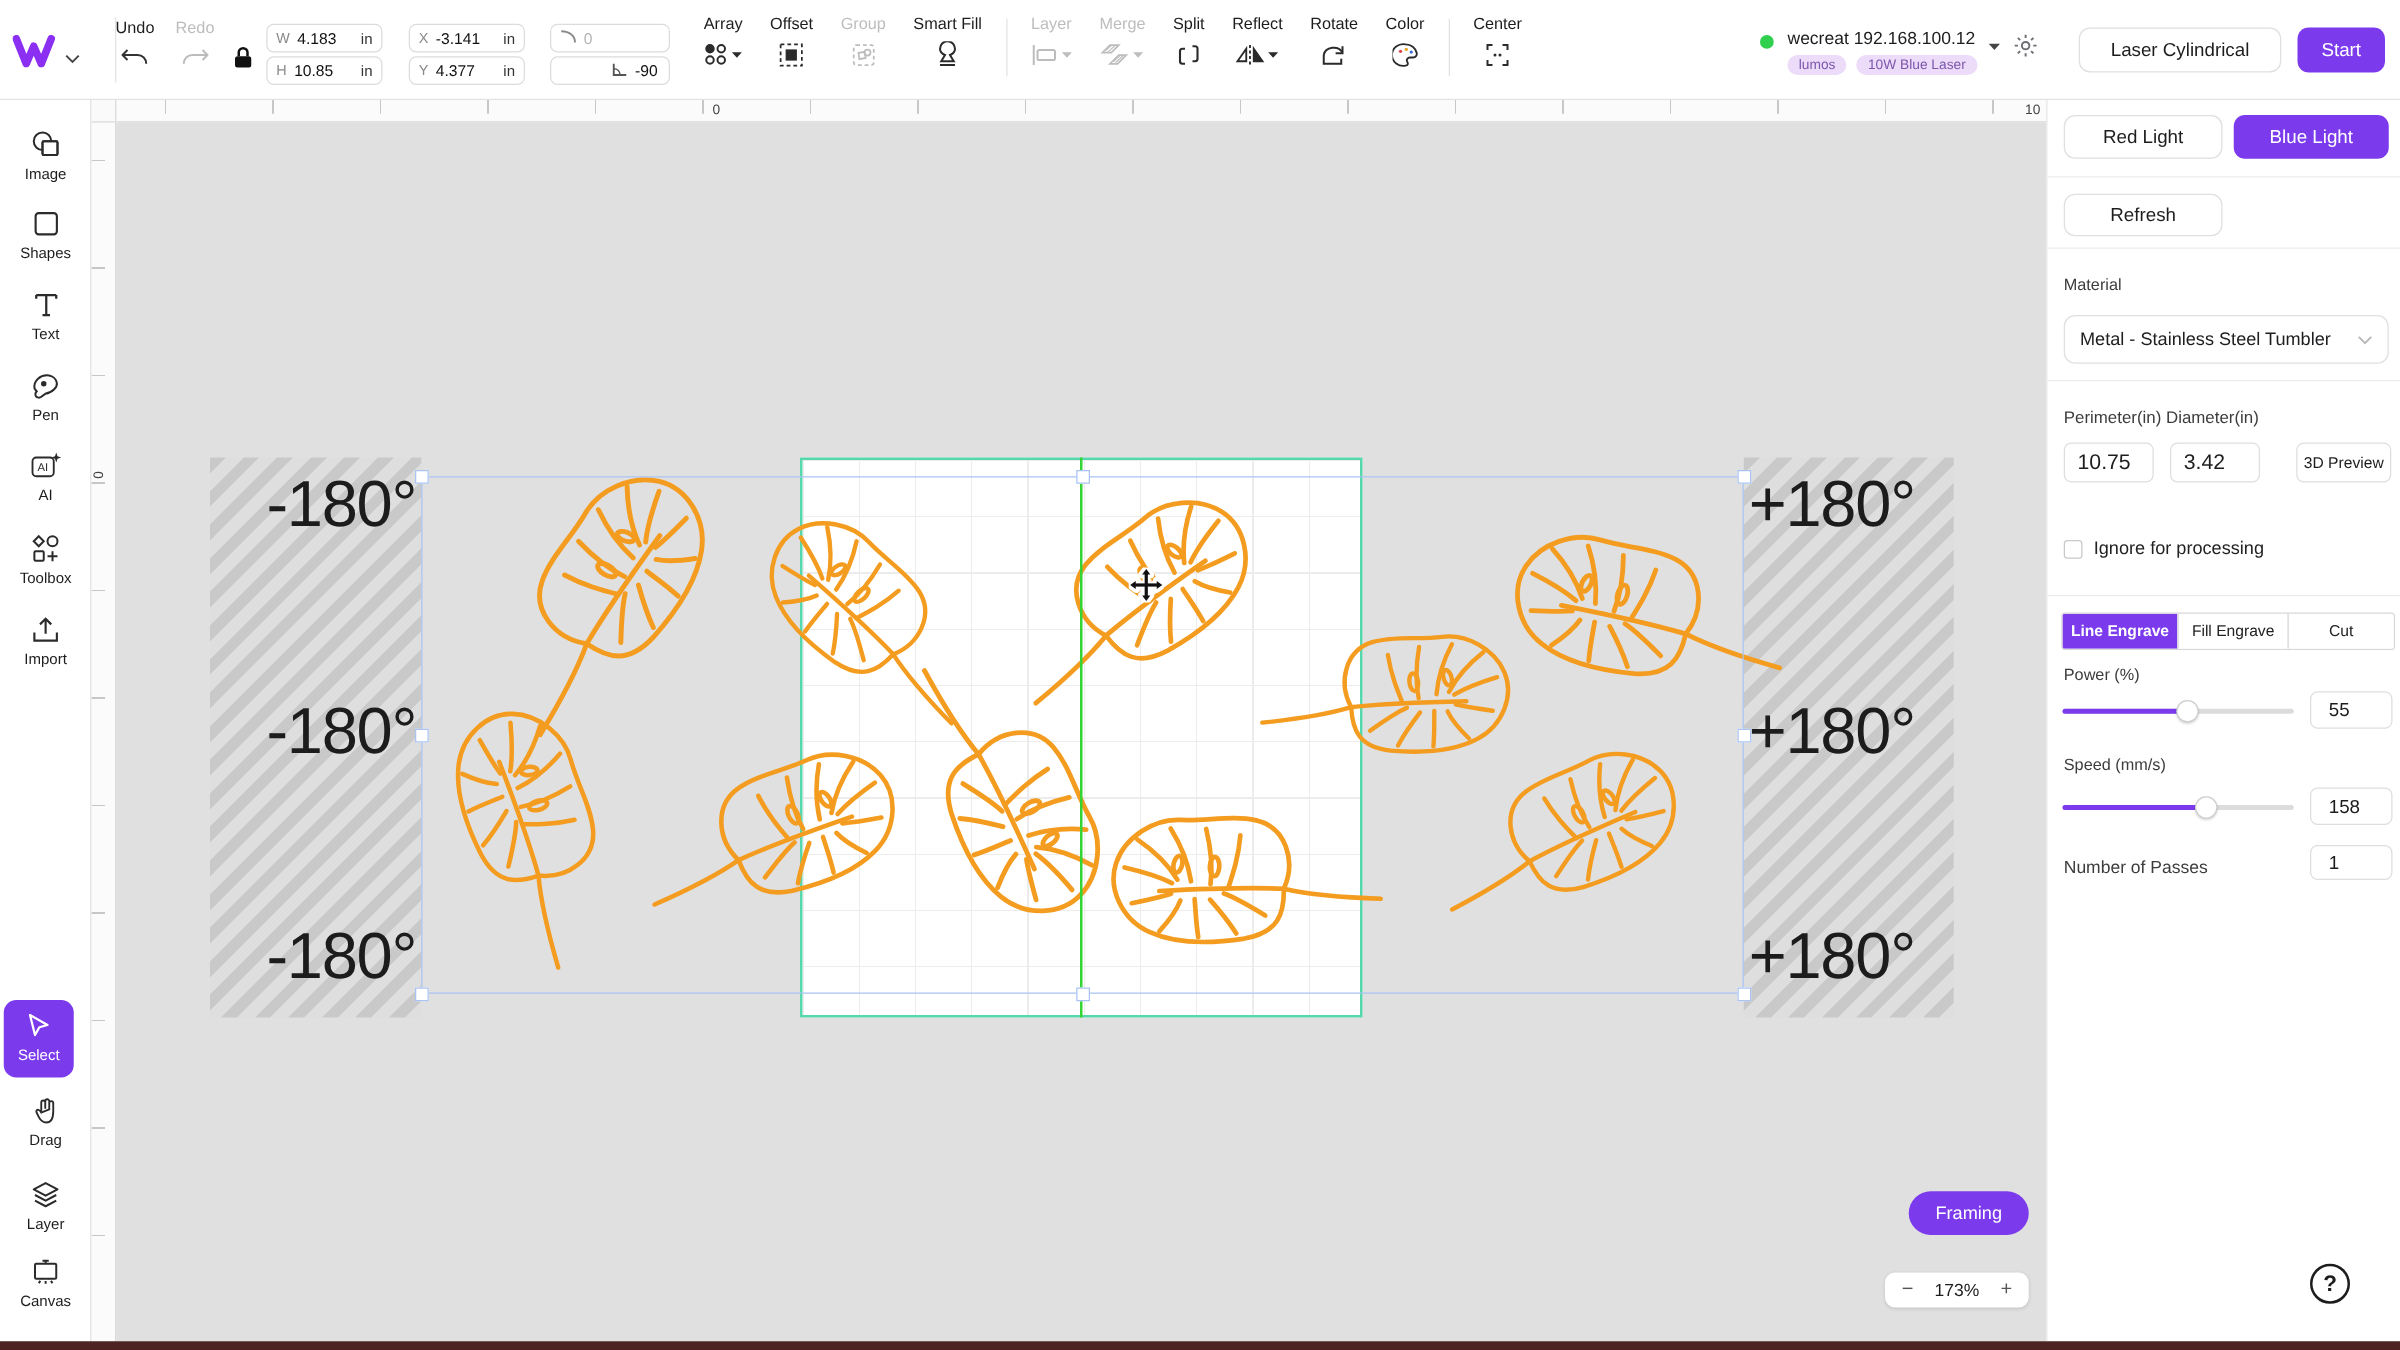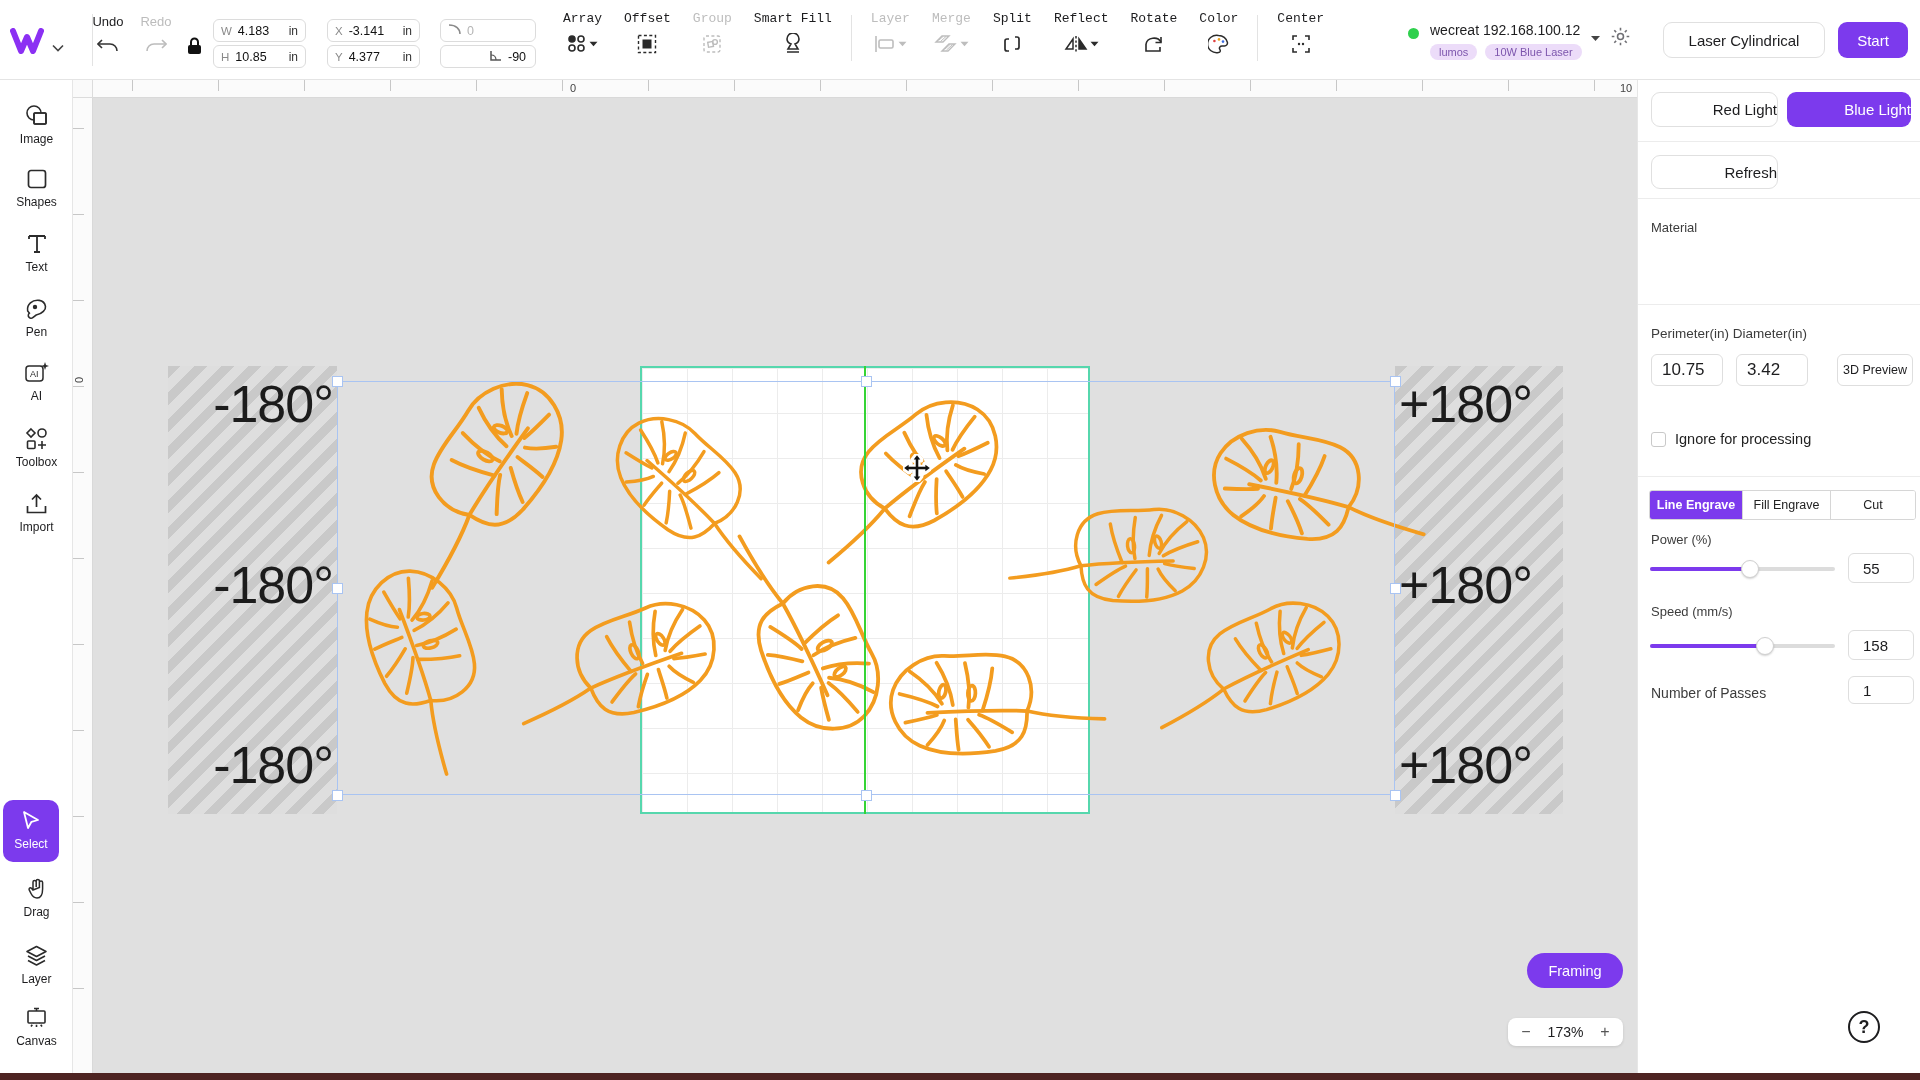--- a/index.html
+++ b/index.html
@@ -16,21 +16,21 @@
   .undo-redo { position:absolute; top:14px; width:56px; text-align:center; font-size:13px; }
   .undo-redo .ur-icon { display:block; margin:9px auto 0; }
   .ur-disabled { color:#bcbcbc; }
   .field { position:absolute; height:23px; border:1px solid #dcdcdc; border-radius:6px; background:#fff; display:flex; align-items:center; padding:0 7px; font-size:12.5px; }
   .field .f-label { color:#8a8a8a; margin-right:6px; font-size:11.5px; }
   .field .f-val { flex:1; color:#111; }
   .field .f-unit { color:#333; font-size:12px; }
   .field .f-ph { color:#b5b5b5; }
   #tools-row { position:absolute; left:552px; top:11px; height:58px; display:flex; align-items:flex-start; gap:0; }
   .tool { position:relative; padding:0 11px; text-align:center; cursor:pointer; }
-  .tool .t-label { font-size:13px; color:#1d1d1f; white-space:nowrap;font-family:Liberation Mono, monospace; }
+  .tool .t-label { font-size:13px; color:#1d1d1f; white-space:nowrap; }
   .tool .t-icon { margin-top:7px; height:22px; display:flex; align-items:center; justify-content:center; gap:2px; color:#2b2b2b; }
   .tool.disabled .t-label, .tool.disabled .t-icon { color:#bdbdbd; }
   .tool-div { width:1px; height:46px; background:#e3e3e3; margin:4px 8px 0; }
   #device-area { position:absolute; left:1408px; top:18px; }
   #device-dot { position:absolute; left:0; top:10px; width:11px; height:11px; border-radius:50%; background:var(--status-green); }
   #device-name { position:absolute; left:22px; top:4px; font-size:14px; white-space:nowrap; color:#1d1d1f; cursor:pointer; }
   #device-caret { position:absolute; left:182px; top:10px; }
   .badge-row { position:absolute; left:22px; top:26px; display:flex; gap:8px; }
   .badge { background:#ecdcf9; color:#7d56ad; font-size:11px; padding:2px 9px; border-radius:9px; white-space:nowrap; }
   #gear-btn { position:absolute; left:1610px; top:26px; color:#6f6f74; cursor:pointer; }
@@ -75,21 +75,21 @@
   .leaf { position:absolute; color:var(--leaf); overflow:visible; }
   #cursor-move { position:absolute; left:830px; top:374px; z-index:8; }
   #framing-btn { position:absolute; left:1454px; top:873px; width:96px; height:35px; border-radius:18px; background:var(--accent); color:#fff; font-size:14.5px; z-index:7; }
   #zoom-pill { position:absolute; left:1435px; top:938px; width:115px; height:28px; background:#fff; border-radius:8px; box-shadow:0 1px 3px rgba(0,0,0,.12); display:flex; align-items:center; justify-content:space-between; padding:0 10px; font-size:14px; z-index:7; }
   #zoom-pill .z-btn { color:#555; cursor:pointer; font-size:16px; width:16px; text-align:center; }
 
   
   #right-panel { position:absolute; left:1637px; top:80px; width:283px; height:993px; background:#fff; border-left:1px solid #e6e6e6; z-index:20; }
   .rp-abs { position:absolute; }
   .rp-div { position:absolute; left:0; width:283px; height:1px; background:#ececec; }
-  .rp-btn { border:1px solid #e0e0e0; border-radius:9px; background:#fff; font-size:15px;justify-content:flex-end; }
+  .rp-btn { border:1px solid #e0e0e0; border-radius:9px; background:#fff; font-size:15px; }
   #red-light-btn { left:13px; top:12px; width:127px; height:35px; }
   #blue-light-btn { left:149px; top:12px; width:124px; height:35px; background:var(--accent); color:#fff; border:none; }
   #refresh-btn { left:13px; top:75px; width:127px; height:34px; }
   .rp-label { font-size:13px; color:#3c3c3c; }
   #material-dd { left:13px; top:172px; width:260px; height:39px; border:1px solid #e0e0e0; border-radius:9px; display:flex; align-items:center; padding:0 12px; font-size:14.5px; cursor:pointer; justify-content:space-between; }
   .num-input { border:1px solid #dedede; border-radius:6px; display:flex; align-items:center; padding:0 10px; font-size:17px; height:32px; background:#fff; }
   #preview-btn { left:199px; top:274px; width:76px; height:32px; border:1px solid #dedede; border-radius:6px; font-size:12.5px; }
   #ignore-box { left:13px; top:352px; width:15px; height:15px; border:1.5px solid #c9c9c9; border-radius:3px; background:#fff; cursor:pointer; }
   #ignore-label { left:37px; top:351px; font-size:14.5px; color:#222; }
   #tabs { position:absolute; left:11px; top:410px; height:30px; display:flex; border:1px solid #d6d6d6; border-radius:3px; overflow:hidden; }
@@ -566,20 +566,26 @@
     <div class="btn rp-btn rp-abs" id="blue-light-btn">
       <span>Blue Light</span>
     </div>
     <div class="rp-div" style="top:61px;"></div>
     <div class="btn rp-btn rp-abs" id="refresh-btn">
       <span>Refresh</span>
     </div>
     <div class="rp-div" style="top:118px;"></div>
 
     <span class="rp-abs rp-label" style="left:13px;top:140px;">Material</span>
+    <div class="rp-abs" id="material-dd">
+      <span>Metal - Stainless Steel Tumbler</span>
+      <svg width="12" height="8" viewBox="0 0 12 8">
+          <path d="M1,1.5 L6,6.5 L11,1.5" fill="none" stroke="#b9b9b9" stroke-width="1.6"></path>
+        </svg>
+    </div>
     <div class="rp-div" style="top:224px;"></div>
 
     <span class="rp-abs rp-label" style="left:13px;top:246px;font-size:13.5px;">Perimeter(in) Diameter(in)</span>
     <div class="rp-abs num-input" style="left:13px;top:274px;width:72px;">
       <span>10.75</span>
     </div>
     <div class="rp-abs num-input" style="left:98px;top:274px;width:72px;">
       <span>3.42</span>
     </div>
     <div class="btn rp-abs" id="preview-btn">

